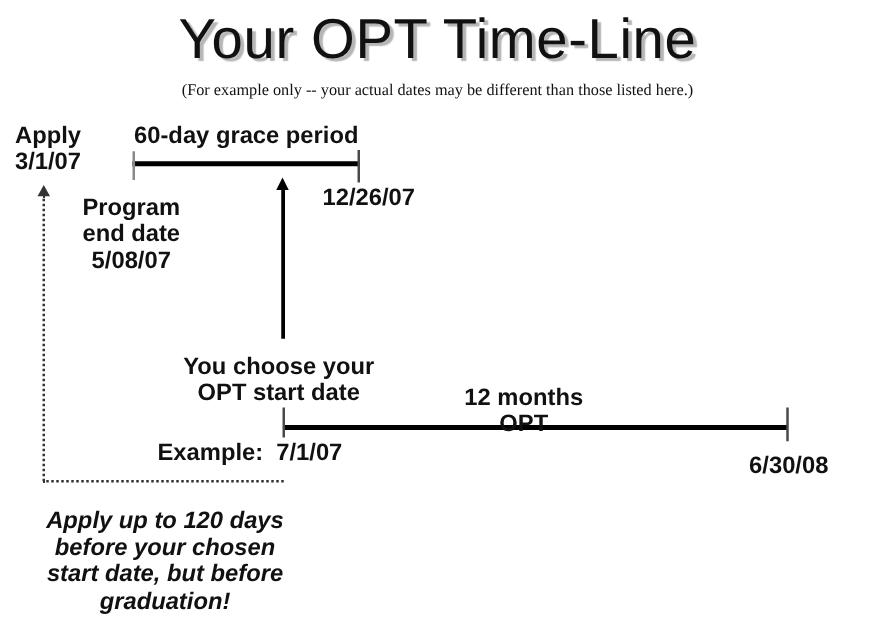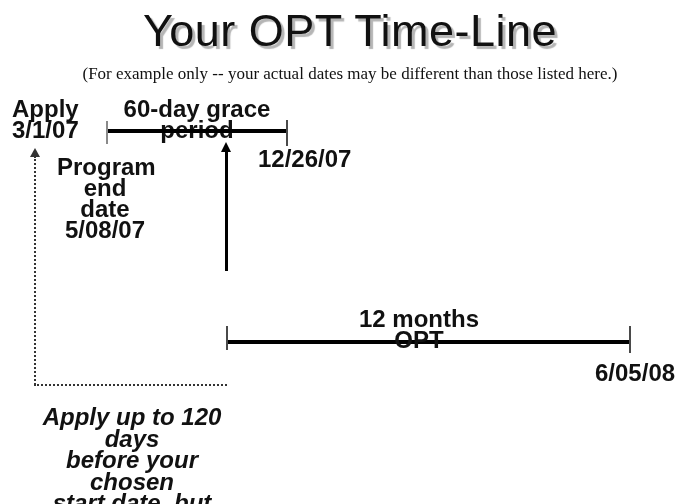--- a/index.html
+++ b/index.html
@@ -15,35 +15,35 @@
   html,body{background:#fff;}
   #slide{
     position:relative;
     width:700px;height:504px;
     background:var(--background);
     overflow:hidden;
     font-family:"Liberation Sans","DejaVu Sans",sans-serif;
     color:var(--text);
   }
   .abs{position:absolute;}
-  .txt{white-space:pre-wrap;font-weight:bold;font-size:24px;line-height:21px;}
+  .txt{white-space:pre-wrap;font-weight:bold;font-size:19px;line-height:21px;}
   .center{text-align:center;}
 
   .page-title{
     left:0;top:5px;width:700px;
     text-align:center;
     font-size:45px;line-height:1.15;font-weight:400;
     letter-spacing:0.5px;
     text-shadow:3px 3px 1px var(--shadow);
   }
   .page-subtitle{
     left:0;top:64px;width:700px;
     text-align:center;
     font-family:"Liberation Serif","DejaVu Serif",serif;
-    font-size:17px;font-weight:400;
+    font-size:13px;font-weight:400;
   }
 
   .apply-label{left:12px;top:98px;width:70px;text-align:left;}
   .grace-label{left:104px;top:98px;width:186px;}
 
   
   .grace-line{left:106px;top:129px;width:182px;height:4px;background:var(--line);}
   .grace-tick-left{left:106px;top:121px;width:2px;height:23px;background:var(--tick_light);}
   .grace-tick-right{left:286px;top:120px;width:2px;height:26px;background:var(--tick_dark);}
   .grace-end-date{left:258px;top:148px;width:72px;}
@@ -96,26 +96,29 @@
   <div class="abs grace-tick-right"></div>
   <div class="abs txt center grace-end-date">12/26/07</div>
 
   <div class="abs txt center program-label">Program
 end date
 5/08/07</div>
 
   <div class="abs start-arrow-line"></div>
   <div class="abs start-arrowhead"></div>
 
+  <div class="abs txt center choose-label">You choose your
+OPT start date</div>
 
   <div class="abs opt-line"></div>
   <div class="abs opt-tick-left"></div>
   <div class="abs opt-tick-right"></div>
   <div class="abs txt center months-label">12 months OPT</div>
-  <div class="abs txt center end-date">6/05/08</div>
+  <div class="abs txt example-label">Example:  7/1/07</div>
+  <div class="abs txt center end-date">6/30/08</div>
 
   <div class="abs dotted-vert"></div>
   <div class="abs dotted-horiz"></div>
   <div class="abs dotted-arrowhead"></div>
 
   <div class="abs txt center apply-note">Apply up to 120 days
 before your chosen
 start date, but before
 graduation!</div>
 

